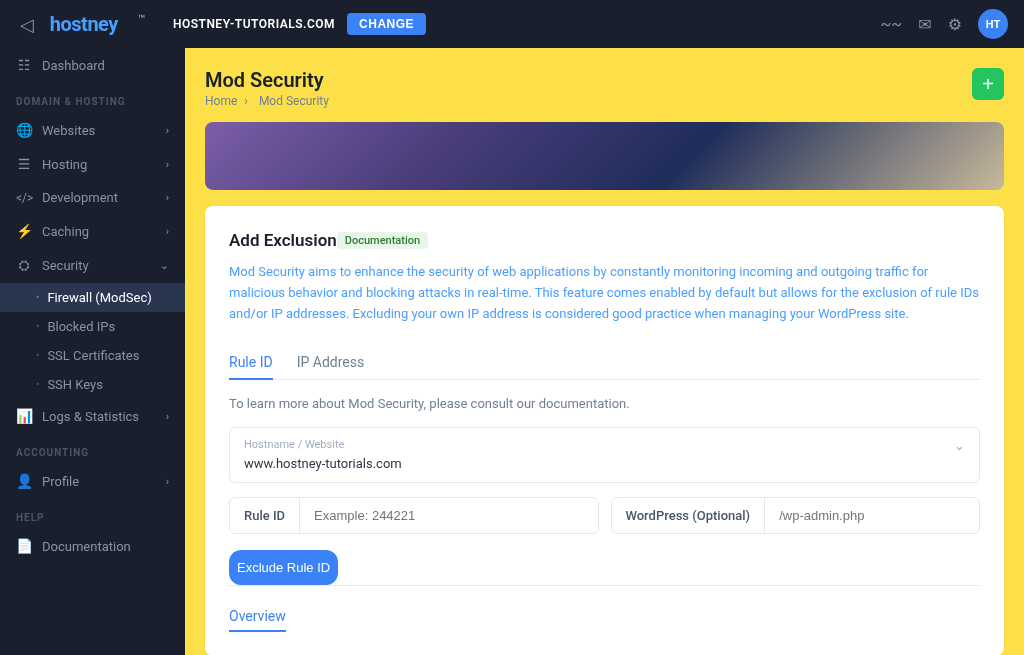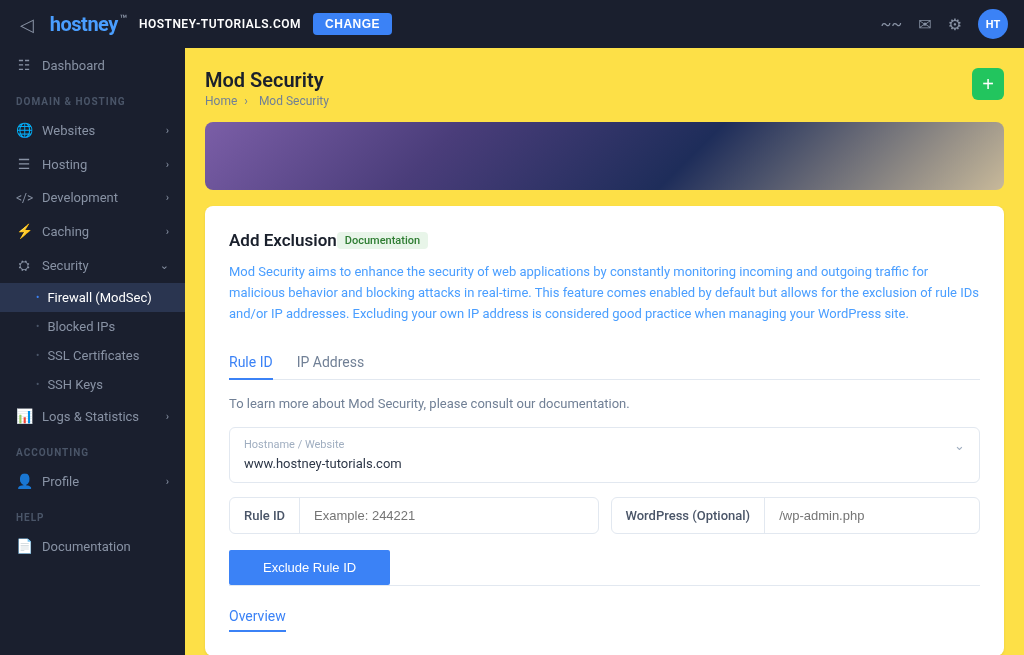--- a/index.html
+++ b/index.html
@@ -21,24 +21,25 @@
       font-size: 18px;
       padding: 4px;
     }
     .topnav-logo {
       color: #fff;
       font-size: 20px;
       font-weight: 700;
       letter-spacing: -0.5px;
       display: flex;
       align-items: flex-start;
-      gap: 2px;
+      gap: 20px;
     }
     .topnav-logo span { color: #4a9eff; }
     .topnav-domain {
+      margin-left: 16px;
       color: #fff;
       font-size: 12px;
       font-weight: 600;
       letter-spacing: 0.5px;
     }
     .topnav-change {
       background: #3b82f6;
       color: #fff;
       border: none;
       border-radius: 4px;
@@ -293,22 +294,22 @@
       font-size: 13px;
       color: #a0aec0;
       flex: 1;
       background: transparent;
     }
 
     .exclude-btn {
       background: #3b82f6;
       color: #fff;
       border: none;
-      border-radius: 2px;
-      padding: 10px 34px;
+      border-radius: 12px;
+      padding: 10px 8px;
       font-size: 13px;
       font-weight: 500;
       cursor: pointer;
     }
 
     
     .overview-section {
       border-top: 1px solid #e2e8f0;
       padding-top: 16px;
     }

